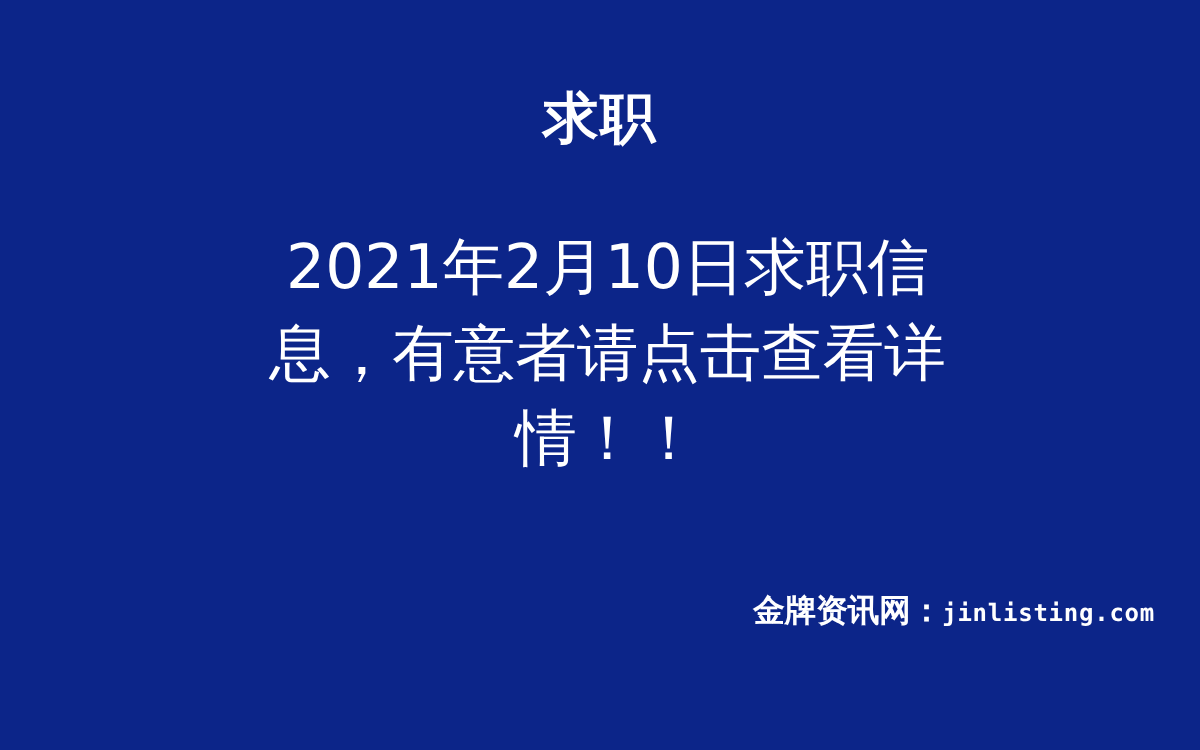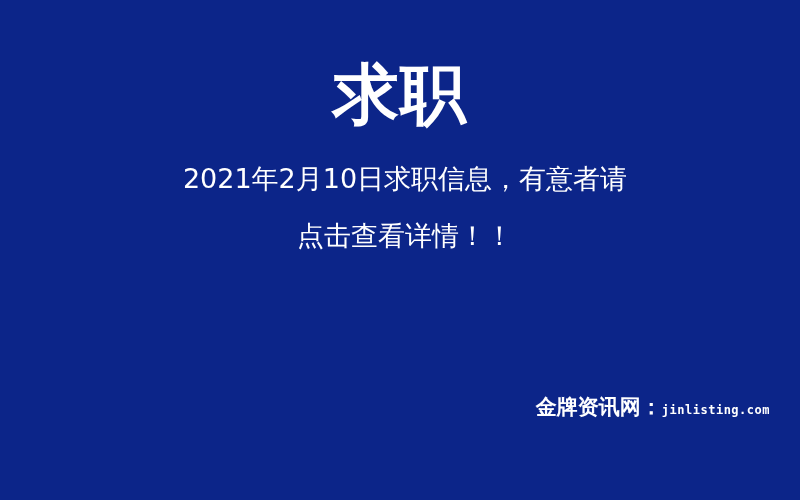--- a/index.html
+++ b/index.html
@@ -23,36 +23,36 @@
   }
 
   
   #title {
     position: absolute;
     left: 0;
     top: 58px;
     width: 800px;
     text-align: center;
     color: #FFFFFF;
-    font-size: 66px;
+    font-size: 37px;
     font-weight: bold;
     line-height: 1.12;
     letter-spacing: 1px;
     white-space: pre;
   }
 
   
   #body-block {
     position: absolute;
     left: 170px;
     top: 150px;
     width: 470px;
     text-align: center;
     color: #FFFFFF;
-    font-size: 27px;
+    font-size: 41px;
     font-weight: normal;
     line-height: 57px;
     letter-spacing: 0px;
     word-break: break-all;
   }
 
   
   #footer {
     position: absolute;
     left: 0;
@@ -64,21 +64,21 @@
     font-weight: bold;
     line-height: 26px;
     white-space: nowrap;
   }
   #footer .site-name {
     font-family: "DejaVu Sans", "Liberation Sans", sans-serif;
     text-align: right;
   }
   #footer .site-url {
     font-family: "DejaVu Sans Mono", "Liberation Mono", monospace;
-    font-size: 12px;
+    font-size: 16px;
     letter-spacing: 0.5px;
   }
 </style>
 </head>
 <body>
 
 <div id="poster" style="background: rgb(12, 37, 137);">
 
   <div id="title">求职</div>
 

